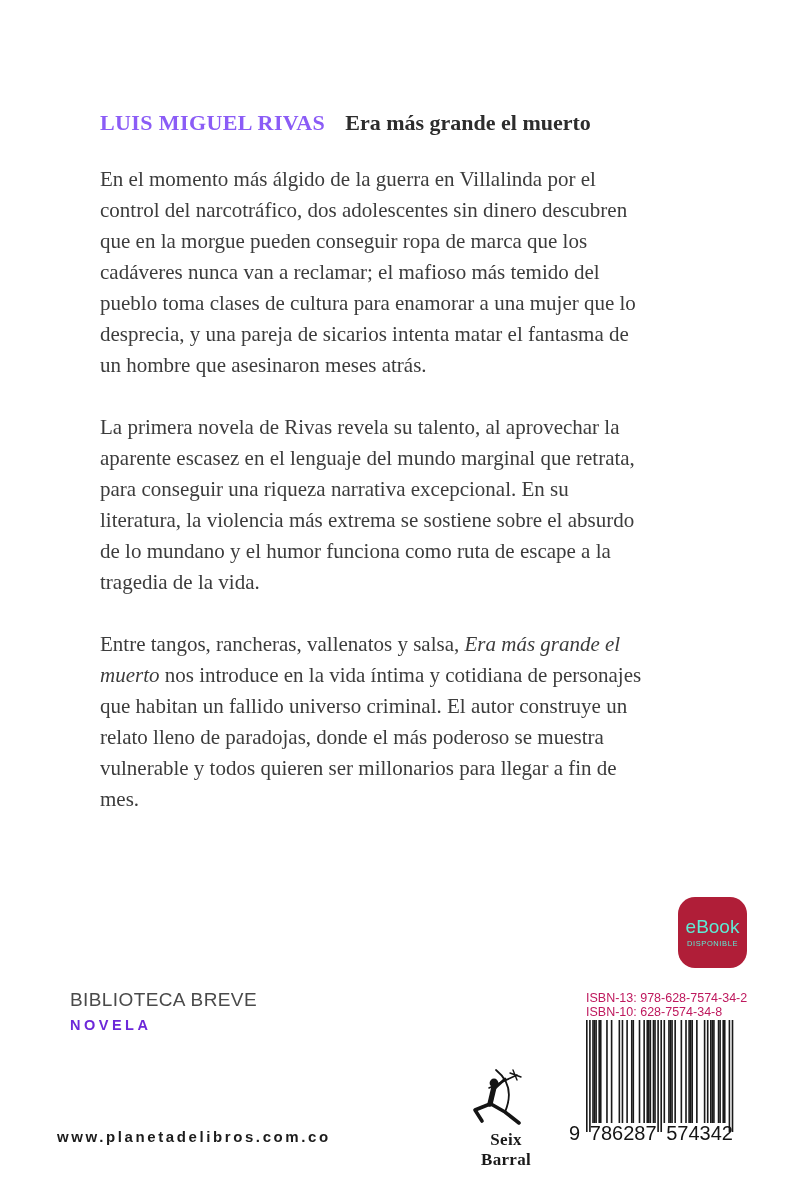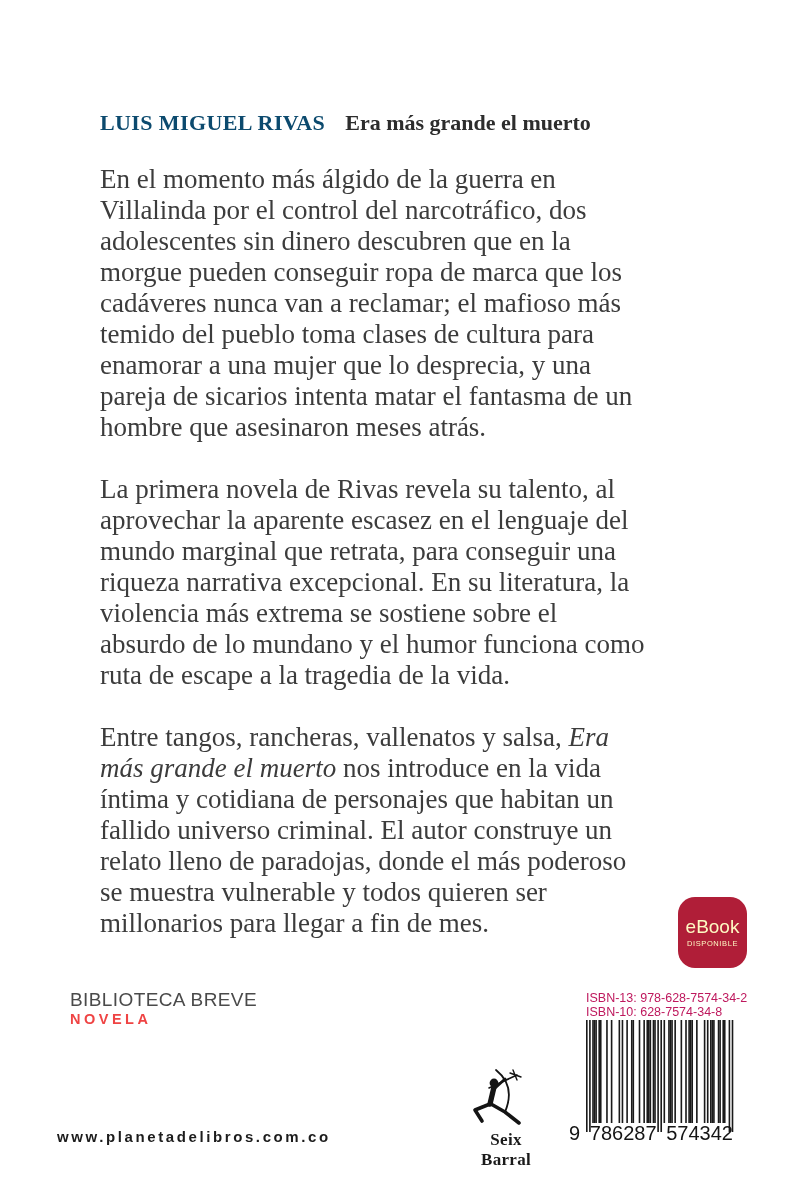--- a/index.html
+++ b/index.html
@@ -12,54 +12,54 @@
   .cover {
     position:relative; width:789px; height:1200px; background:#ffffff;
   }
 
   
   .header {
     position:absolute; left:100px; top:110px;
     display:flex; align-items:baseline; gap:20px; white-space:nowrap;
   }
   .author {
-    font-weight:bold; font-size:22px; letter-spacing:0.4px; color:#0c4a6e;
+    font-weight:bold; font-size:22px; letter-spacing:0.4px; color:#8b5cf6;
   }
   .title {
     font-weight:bold; font-size:22px; color:#2d2d2d;
   }
 
   
   .synopsis {
     position:absolute; left:100px; top:164px; width:545px;
-    font-size:27px; line-height:31px; color:#3c3c3c;
+    font-size:21px; line-height:31px; color:#3c3c3c;
     text-rendering:optimizeLegibility;
   }
   .synopsis p { margin:0 0 31px 0; }
   .synopsis em { font-style:italic; }
 
   
   .ebook-badge {
     position:absolute; left:678px; top:897px; width:69px; height:71px;
-    background:#b01e38; border-radius:17px; color:#fef9c3;
+    background:#b01e38; border-radius:17px; color:#5eead4;
     display:flex; flex-direction:column; align-items:center; justify-content:center;
     font-family:"Liberation Sans", sans-serif;
   }
   .ebook-badge .l1 { font-size:19px; line-height:20px; }
   .ebook-badge .l2 { font-size:7.5px; letter-spacing:0.6px; margin-top:2px; }
 
   
   .collection {
     position:absolute; left:70px; top:989px;
     font-family:"Liberation Sans", sans-serif;
   }
   .collection .name { font-size:19px; color:#4a4a4a; letter-spacing:0.4px; }
   .collection .genre {
     font-size:14.5px; font-weight:bold; letter-spacing:3.5px;
-    color:#ef4444; 
+    color:#6d28d9; margin-top:6px;
   }
 
   
   .isbn {
     position:absolute; left:586px; top:991px;
     font-family:"Liberation Sans", sans-serif;
     font-size:12.5px; line-height:14px; color:#be185d; white-space:nowrap;
   }
   .barcode-svg { position:absolute; left:586px; top:1020px; }
   .barcode-digits {

